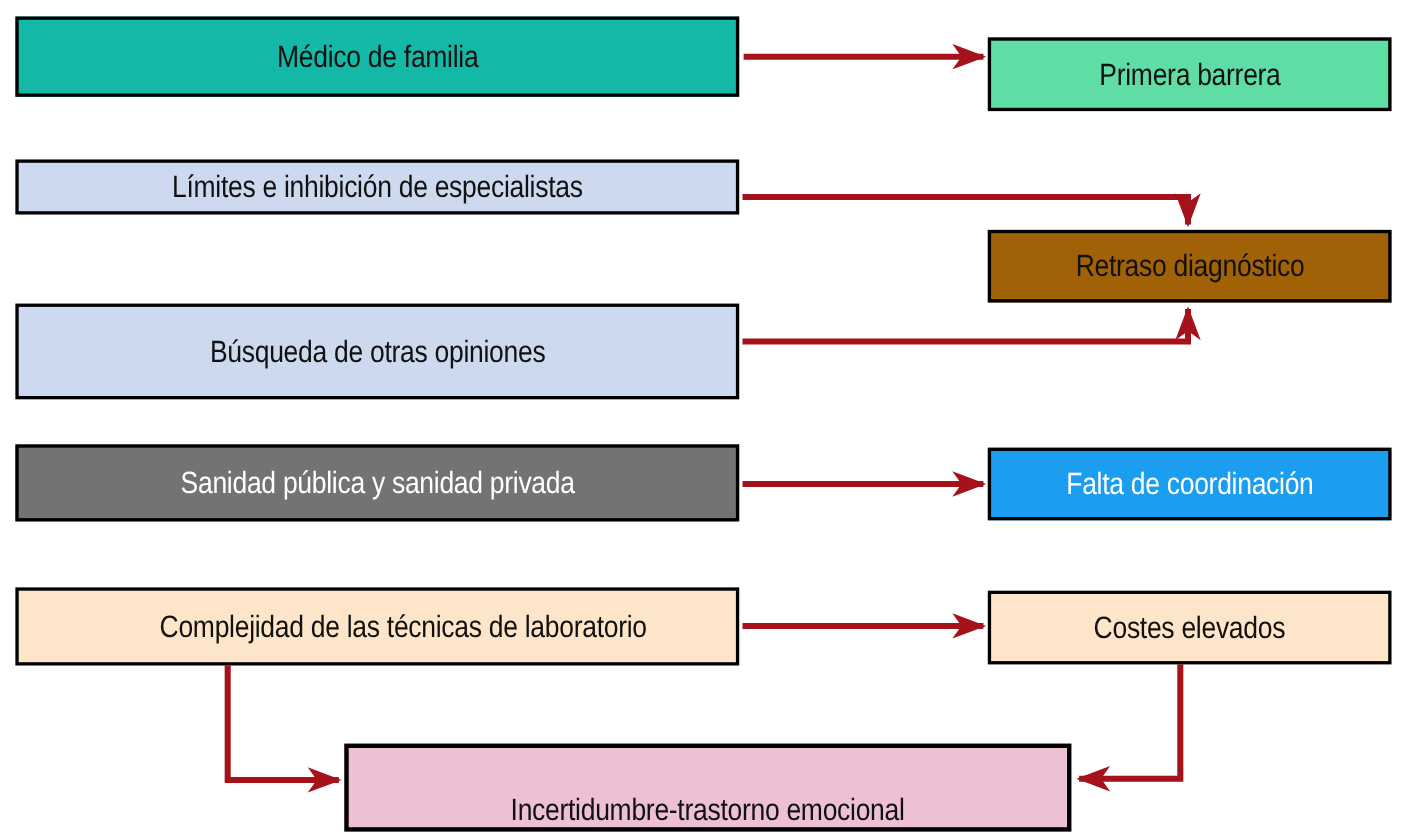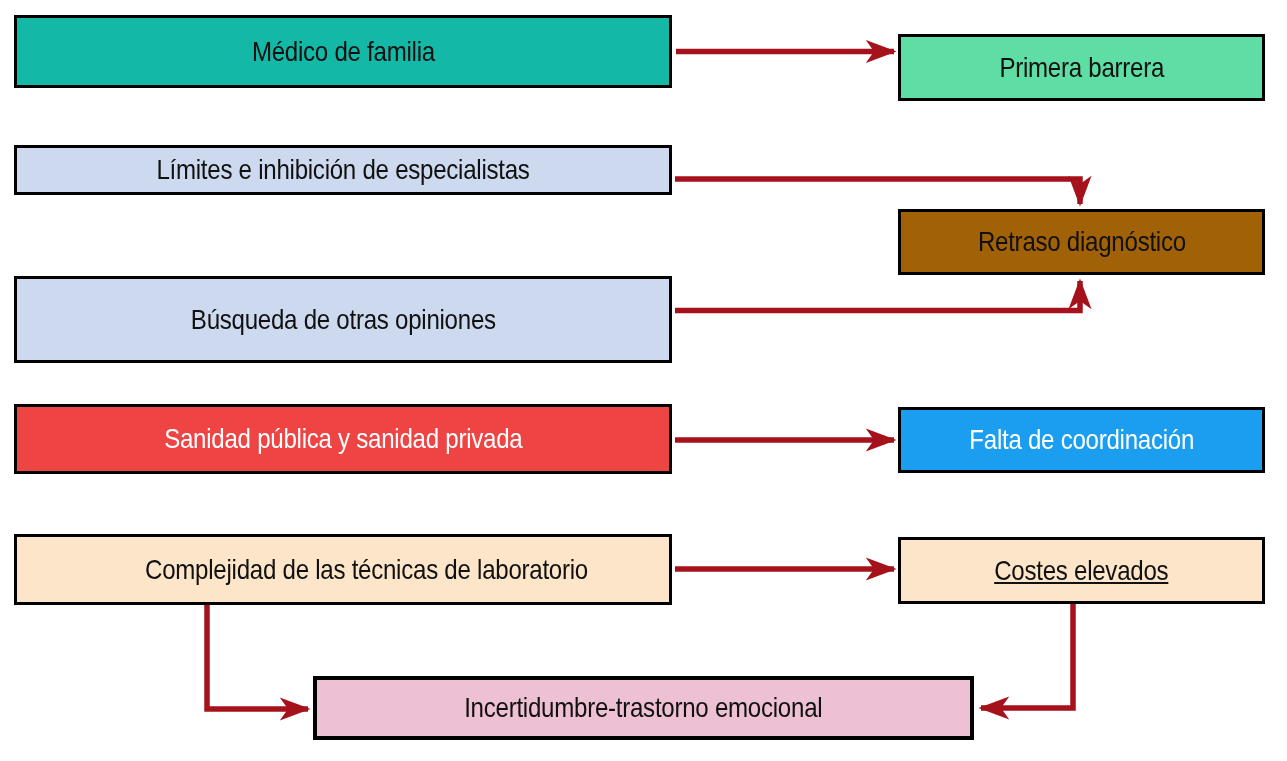--- a/index.html
+++ b/index.html
@@ -48,21 +48,21 @@
   .col-right { left: 898px; width: 367px; }
   #n-medico       { top: 15px;  height: 73px; }
   #n-primera      { top: 18px;  height: 67px; margin-top: 16px; }
   #n-limites      { top: 145px; height: 50px; }
   #n-retraso      { top: 209px; height: 66px; }
   #n-busqueda     { top: 276px; height: 87px; }
   #n-sanidad      { top: 404px; height: 70px; }
   #n-falta        { top: 407px; height: 66px; }
   #n-complejidad  { top: 534px; height: 71px; }
   #n-costes       { top: 537px; height: 67px; }
-  #n-incertidumbre{ left: 313px; top: 676px; width: 661px; height: 64px; border-width: 4px; }
+  #n-incertidumbre{ left: 313px; top: 676px; width: 661px; height: 80px; border-width: 4px; align-items: flex-end; }
 </style>
 </head>
 <body>
 
 <div class="canvas">
 
   <svg class="arrow-layer" viewBox="0 0 1287 761" xmlns="http://www.w3.org/2000/svg">
     <defs>
       <marker id="ah" viewBox="0 0 12 9" refX="11" refY="4.5" markerWidth="7" markerHeight="4.2" orient="auto" markerUnits="strokeWidth">
         <path d="M0,0 L12,4.5 L0,9 L3.2,4.5 Z" fill="var(--arrow-color)"></path>
@@ -90,33 +90,33 @@
   </div>
 
   <div class="node col-right" id="n-retraso" style="background-color: #a16207; color: rgb(17, 17, 17);">
     <span class="lbl">Retraso diagnóstico</span>
   </div>
 
   <div class="node col-left" id="n-busqueda" style="background-color: rgb(204, 217, 238); color: rgb(17, 17, 17);">
     <span class="lbl">Búsqueda de otras opiniones</span>
   </div>
 
-  <div class="node col-left" id="n-sanidad" style="background-color: #ef4444; color: rgb(255, 255, 255);">
+  <div class="node col-left" id="n-sanidad" style="background-color: #737373; color: rgb(255, 255, 255);">
     <span class="lbl">Sanidad pública y sanidad privada</span>
   </div>
 
   <div class="node col-right" id="n-falta" style="background-color: rgb(27, 158, 240); color: rgb(255, 255, 255);">
     <span class="lbl">Falta de coordinación</span>
   </div>
 
   <div class="node col-left" id="n-complejidad" style="background-color: rgb(252, 229, 200); color: rgb(17, 17, 17); padding-left: 48px;">
     <span class="lbl">Complejidad de las técnicas de laboratorio</span>
   </div>
 
-  <div class="node col-right" id="n-costes" style="background-color: rgb(252, 229, 200); color: rgb(17, 17, 17); text-decoration: underline;">
+  <div class="node col-right" id="n-costes" style="background-color: rgb(252, 229, 200); color: rgb(17, 17, 17);">
     <span class="lbl">Costes elevados</span>
   </div>
 
   <div class="node" id="n-incertidumbre" style="background-color: rgb(238, 192, 212); color: rgb(17, 17, 17);">
     <span class="lbl">Incertidumbre-trastorno emocional</span>
   </div>
 
 </div>
 
 </body></html>

